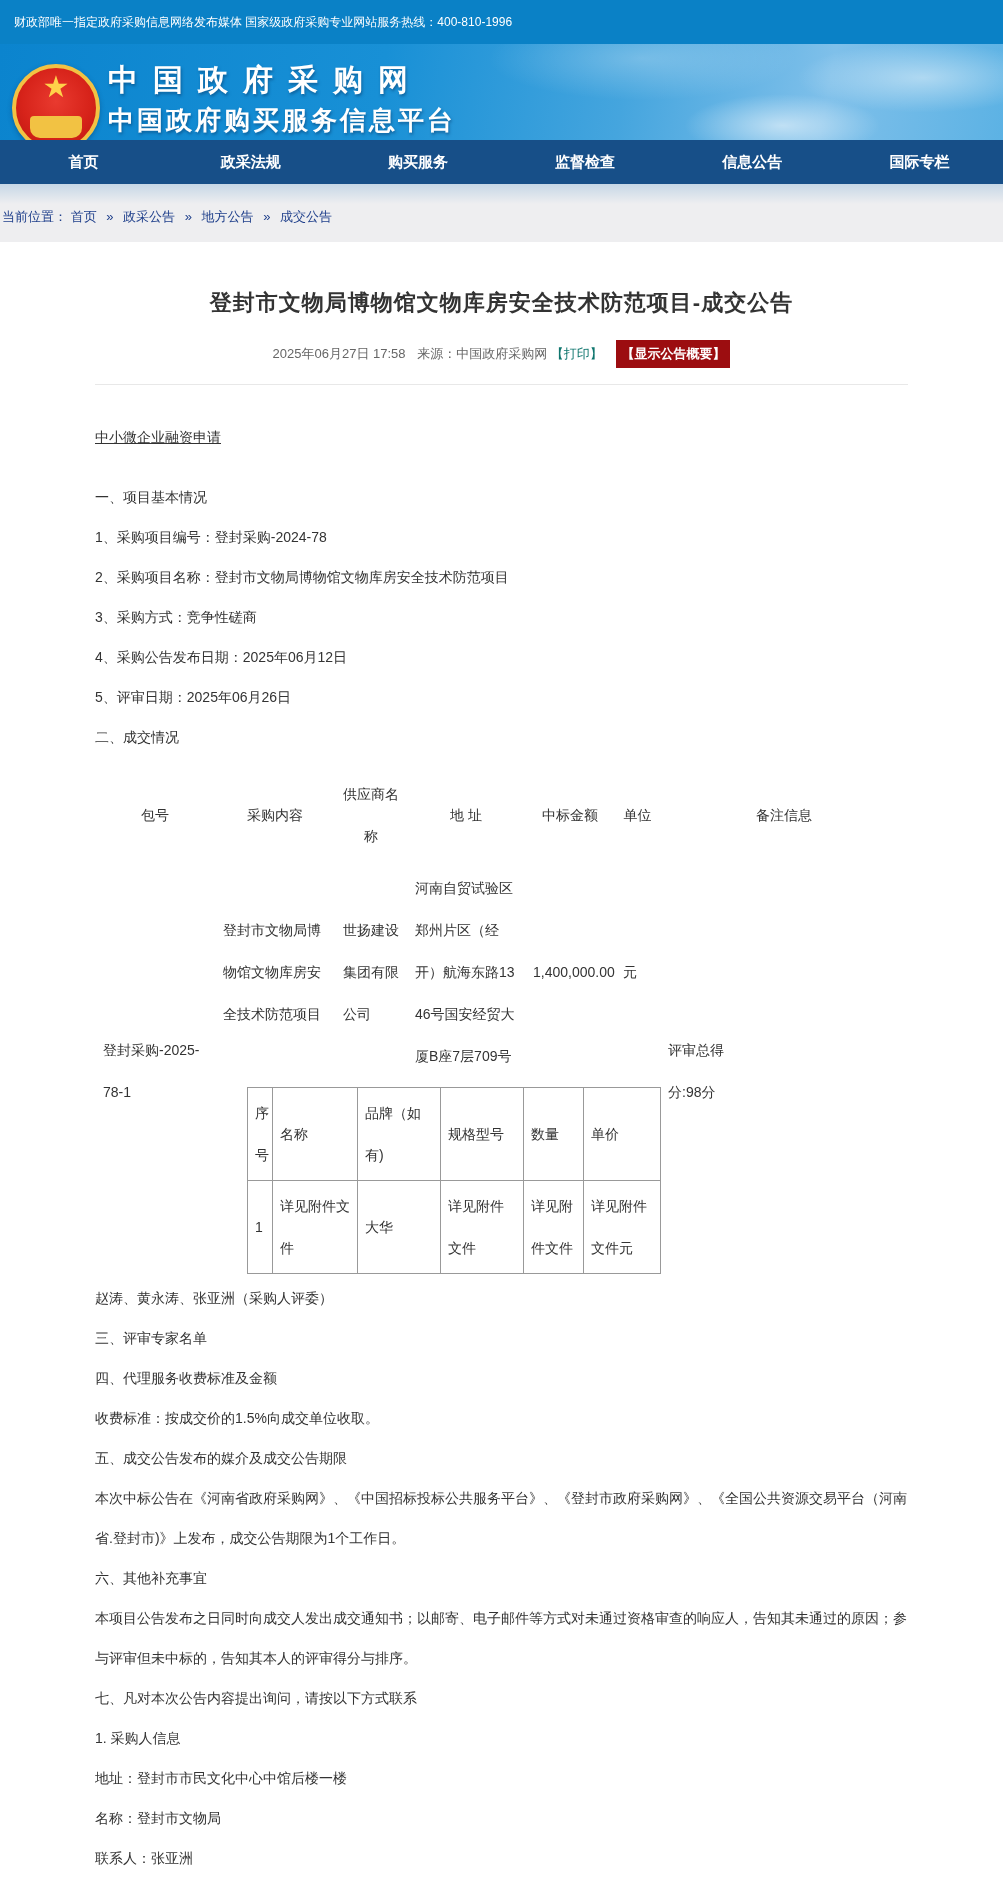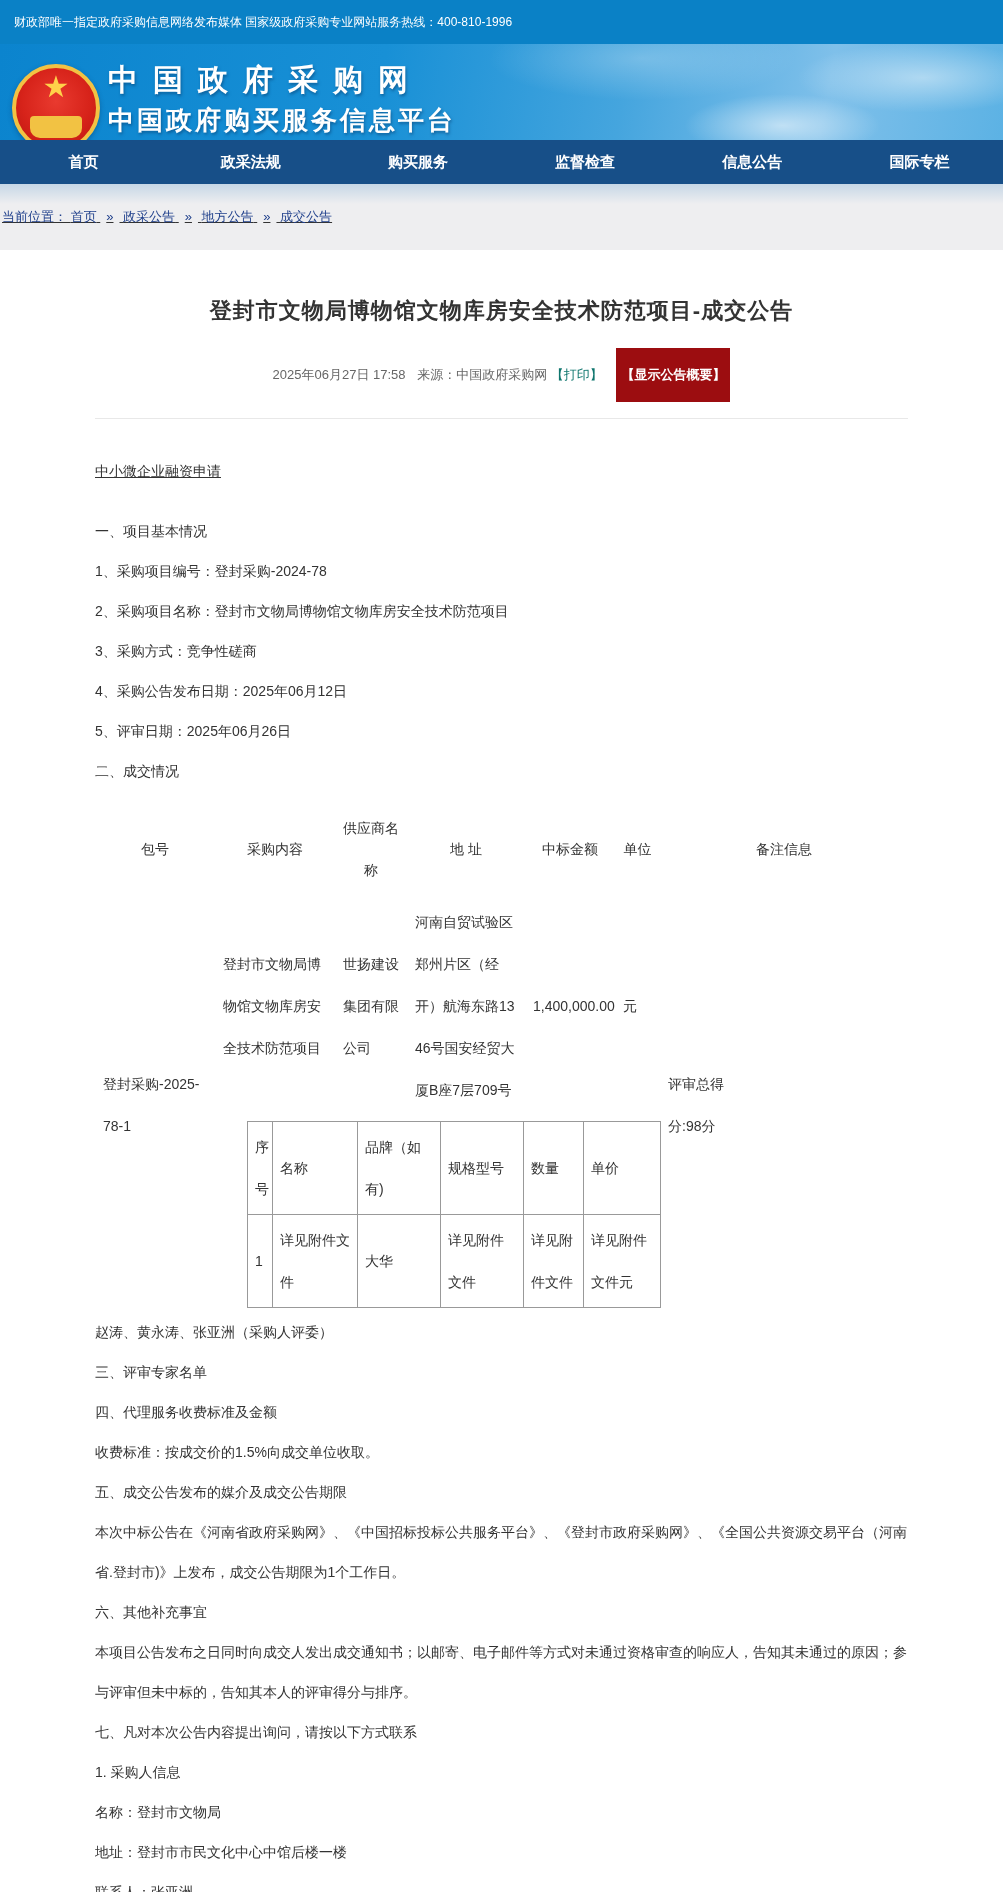--- a/index.html
+++ b/index.html
@@ -52,39 +52,39 @@
   
   .mainnav{
     height:44px;background:#174f88;display:flex;align-items:stretch;
   }
   .mainnav .nav-item{
     flex:1;display:flex;align-items:center;justify-content:center;
     color:#fff;font-size:15px;font-weight:bold;cursor:pointer;
   }
   
   .crumb-band{
-    height:66px;background:linear-gradient(#c6d7e6 0,#eeeef0 20px,#eeeef0 100%);text-decoration:underline;
+    height:58px;background:linear-gradient(#c6d7e6 0,#eeeef0 20px,#eeeef0 100%);
   }
   .breadcrumb{
     padding:24px 0 0 2px;font-size:13px;color:#21418c;
   }
   .breadcrumb a{color:#21418c;text-decoration:none;cursor:pointer;}
   .breadcrumb .sep{margin:0 6px;color:#21418c;}
   
   .content{background:#fff;padding:0 95px 30px 95px;}
   .article-title{
     margin:8px;padding-top:38px;text-align:center;
     font-size:22px;font-weight:bold;color:#333;letter-spacing:1px;
   }
   .meta-line{
     margin-top:22px;text-align:center;font-size:13px;color:#666;
   }
   .meta-line .print{color:#0f766e;cursor:pointer;text-decoration:none;}
   .badge-red{
-    display:inline-block;margin-left:10px;padding:18px 5px;
+    display:inline-block;margin-left:10px;padding:5px 5px;
     background:#9c0d10;color:#fff;font-weight:bold;font-size:13px;cursor:pointer;
   }
   .divider{border-bottom:1px solid #e8e8e8;margin-top:16px;}
   .finance-link{
     display:inline-block;margin-top:44px;font-size:14px;color:#333;
     text-decoration:underline;cursor:pointer;
   }
   .content p.body-par{margin:0;font-size:14px;line-height:40px;color:#333;}
   .content p.first-par{margin-top:30px;}
   
@@ -253,18 +253,18 @@
   <p class="body-par">赵涛、黄永涛、张亚洲（采购人评委）</p>
   <p class="body-par">三、评审专家名单</p>
   <p class="body-par">四、代理服务收费标准及金额</p>
   <p class="body-par">收费标准：按成交价的1.5%向成交单位收取。</p>
   <p class="body-par">五、成交公告发布的媒介及成交公告期限</p>
   <p class="body-par">本次中标公告在《河南省政府采购网》、《中国招标投标公共服务平台》、《登封市政府采购网》、《全国公共资源交易平台（河南省.登封市)》上发布，成交公告期限为1个工作日。</p>
   <p class="body-par">六、其他补充事宜</p>
   <p class="body-par">本项目公告发布之日同时向成交人发出成交通知书；以邮寄、电子邮件等方式对未通过资格审查的响应人，告知其未通过的原因；参与评审但未中标的，告知其本人的评审得分与排序。</p>
   <p class="body-par">七、凡对本次公告内容提出询问，请按以下方式联系</p>
   <p class="body-par">1. 采购人信息</p>
+  <p class="body-par">地址：登封市市民文化中心中馆后楼一楼</p>
   <p class="body-par">名称：登封市文物局</p>
-  <p class="body-par">地址：登封市市民文化中心中馆后楼一楼</p>
   <p class="body-par">联系人：张亚洲</p>
   
 
 </div>
 
 </body></html>

